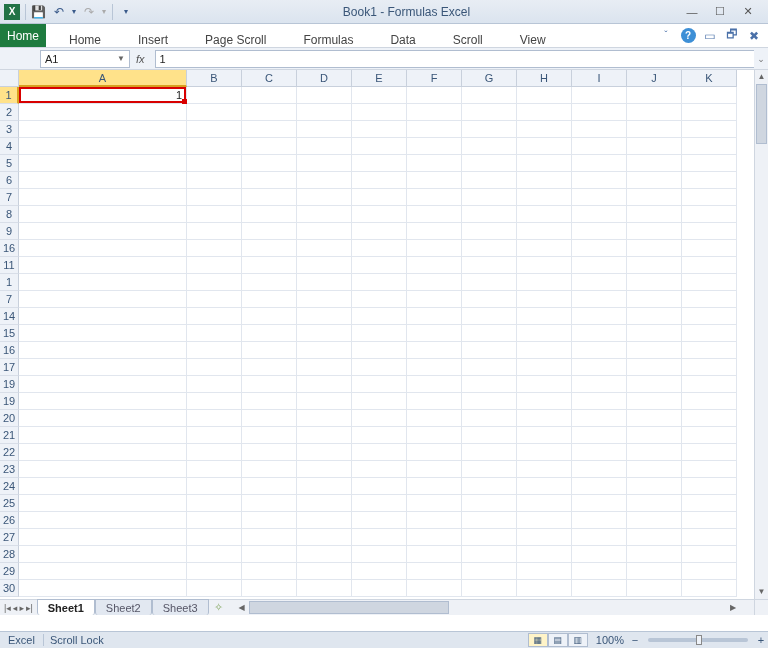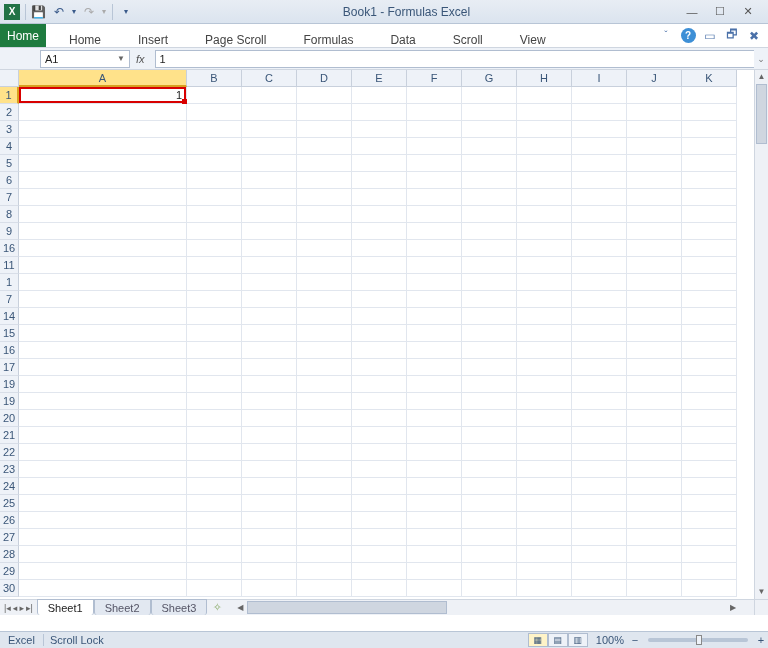--- a/index.html
+++ b/index.html
@@ -51,21 +51,21 @@
 .fillhandle{position:absolute;right:-3px;bottom:-3px;width:5px;height:5px;background:#d80000;}
 
 
 .vscroll { position:absolute; right:0; top:0; width:14px; bottom:16px; background:#eef1f6; border-left:1px solid #cfd6e0;}
 .vscroll .arr{height:14px;text-align:center;font-size:8px;color:#666;line-height:14px;}
 .vscroll .thumb{position:absolute;top:14px;left:1px;right:1px;height:60px;background:#cfd6e0;border:1px solid #b0bdd0;}
 .hscroll { position:absolute; left:0; right:0; bottom:0; height:16px; background:#eef1f6; border-top:1px solid #cfd6e0; display:flex; align-items:stretch;}
 .hscroll .tabscroll{display:flex;align-items:center;gap:2px;padding:0 4px;font-size:9px;color:#666;}
 .hscroll .sheet{padding:0 10px;border:1px solid #b0bdd0;border-bottom:none;background:#fff;font-size:11px;display:flex;align-items:center;height:16px;border-radius:0 0 3px 3px; transform:translateY(-1px);}
 .hscroll .sheet.inactive{background:#e2e8f1;color:#556;}
-.hscroll .sheet.active{font-weight:normal;}
+.hscroll .sheet.active{font-weight:bold;}
 .hscroll .newsheet{width:20px;display:flex;align-items:center;justify-content:center;font-size:11px;color:#8a6;}
 .hscroll .track{flex:1;position:relative;margin-left:6px;background:#eef1f6;}
 .hscroll .track .arr{position:absolute;top:0;width:14px;height:16px;text-align:center;font-size:8px;color:#666;line-height:16px;}
 .hscroll .track .arr.l{left:0;} .hscroll .track .arr.r{right:14px;}
 .hscroll .track .thumb{position:absolute;left:14px;top:1px;bottom:1px;width:200px;background:#cfd6e0;border:1px solid #b0bdd0;}
 .hscroll .corner{width:14px;border-left:1px solid #cfd6e0;}
 
 
 .statusbar { position:absolute; left:0; right:0; bottom:0; height:17px; background:#dfe6ef; border-top:1px solid #b8c5d6; display:flex; align-items:center; font-size:11px; color:#3a5678;}
 .statusbar .cellmode{padding:0 8px;}

